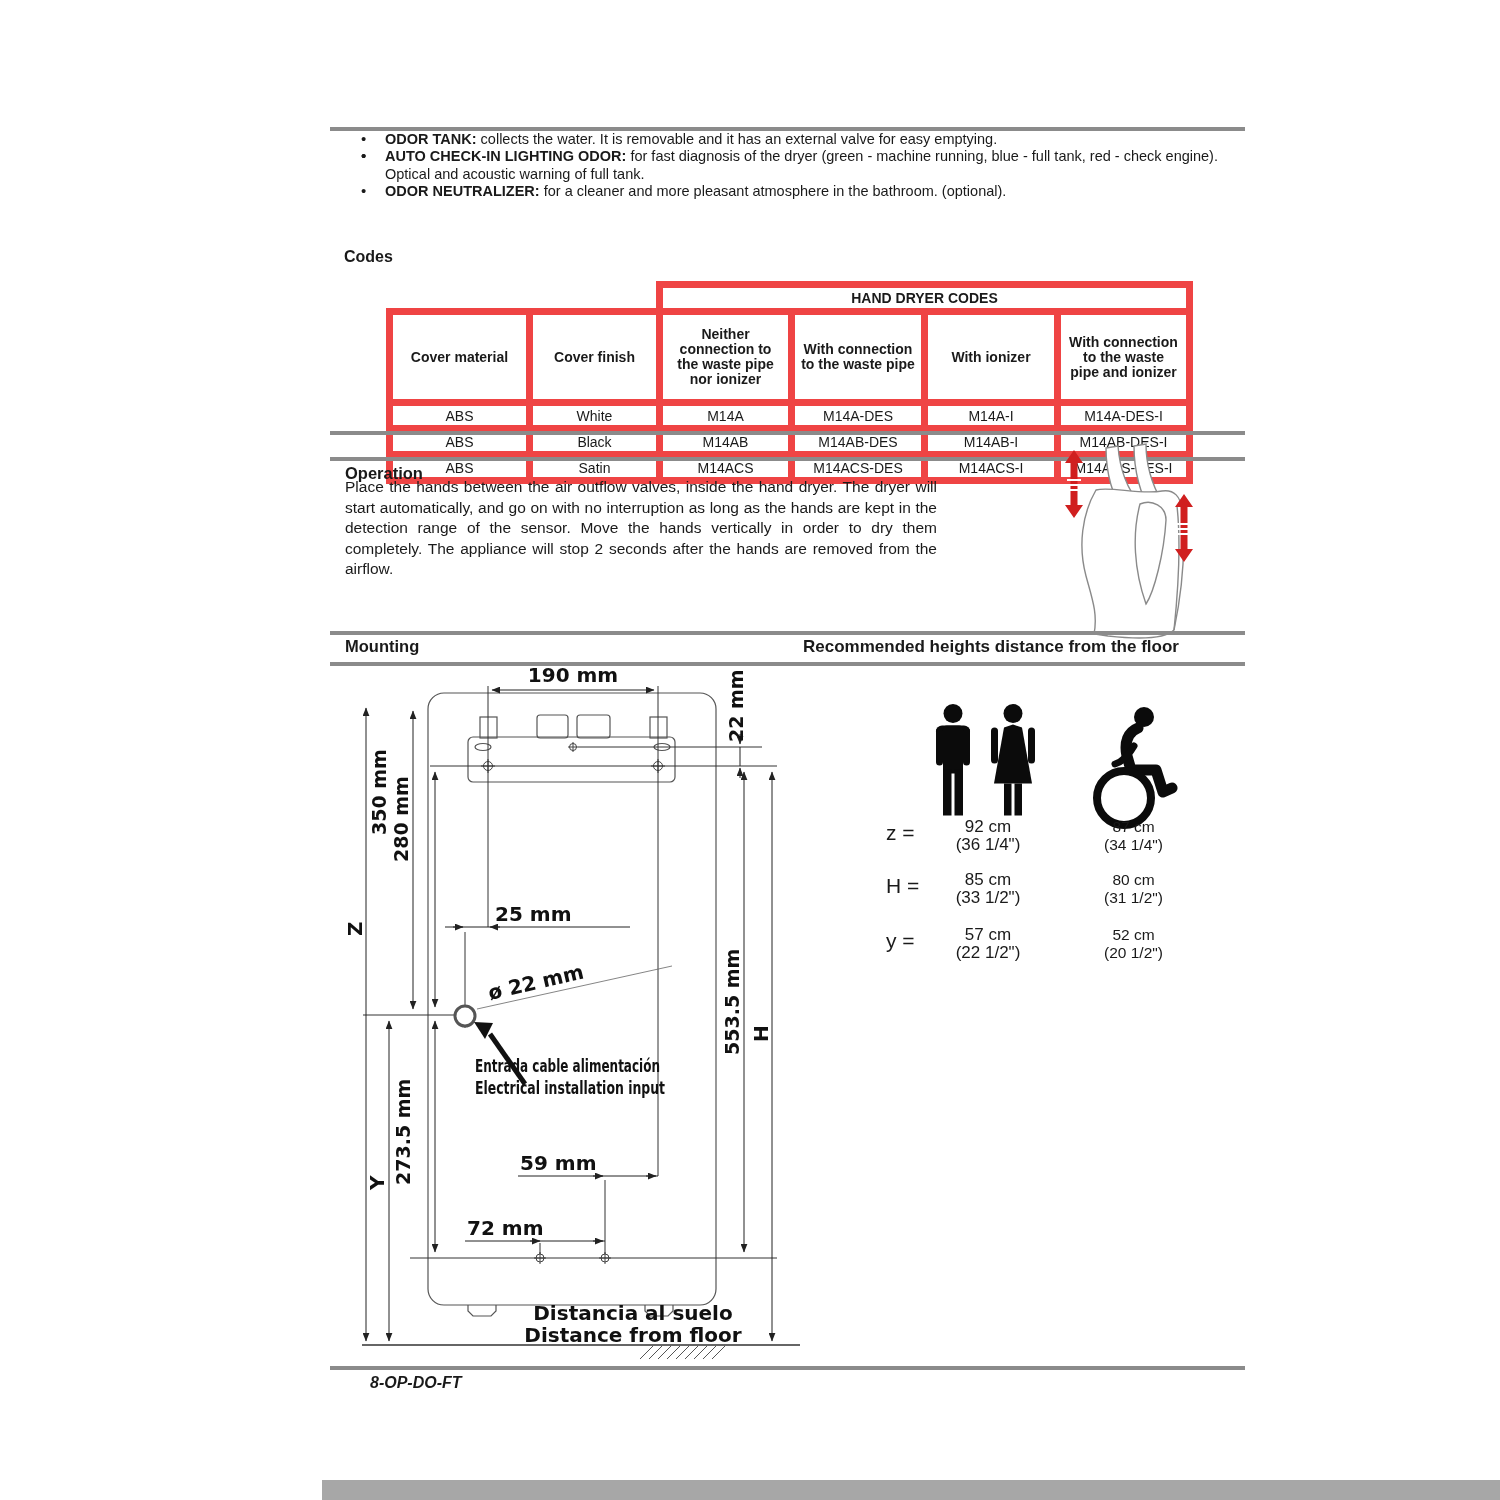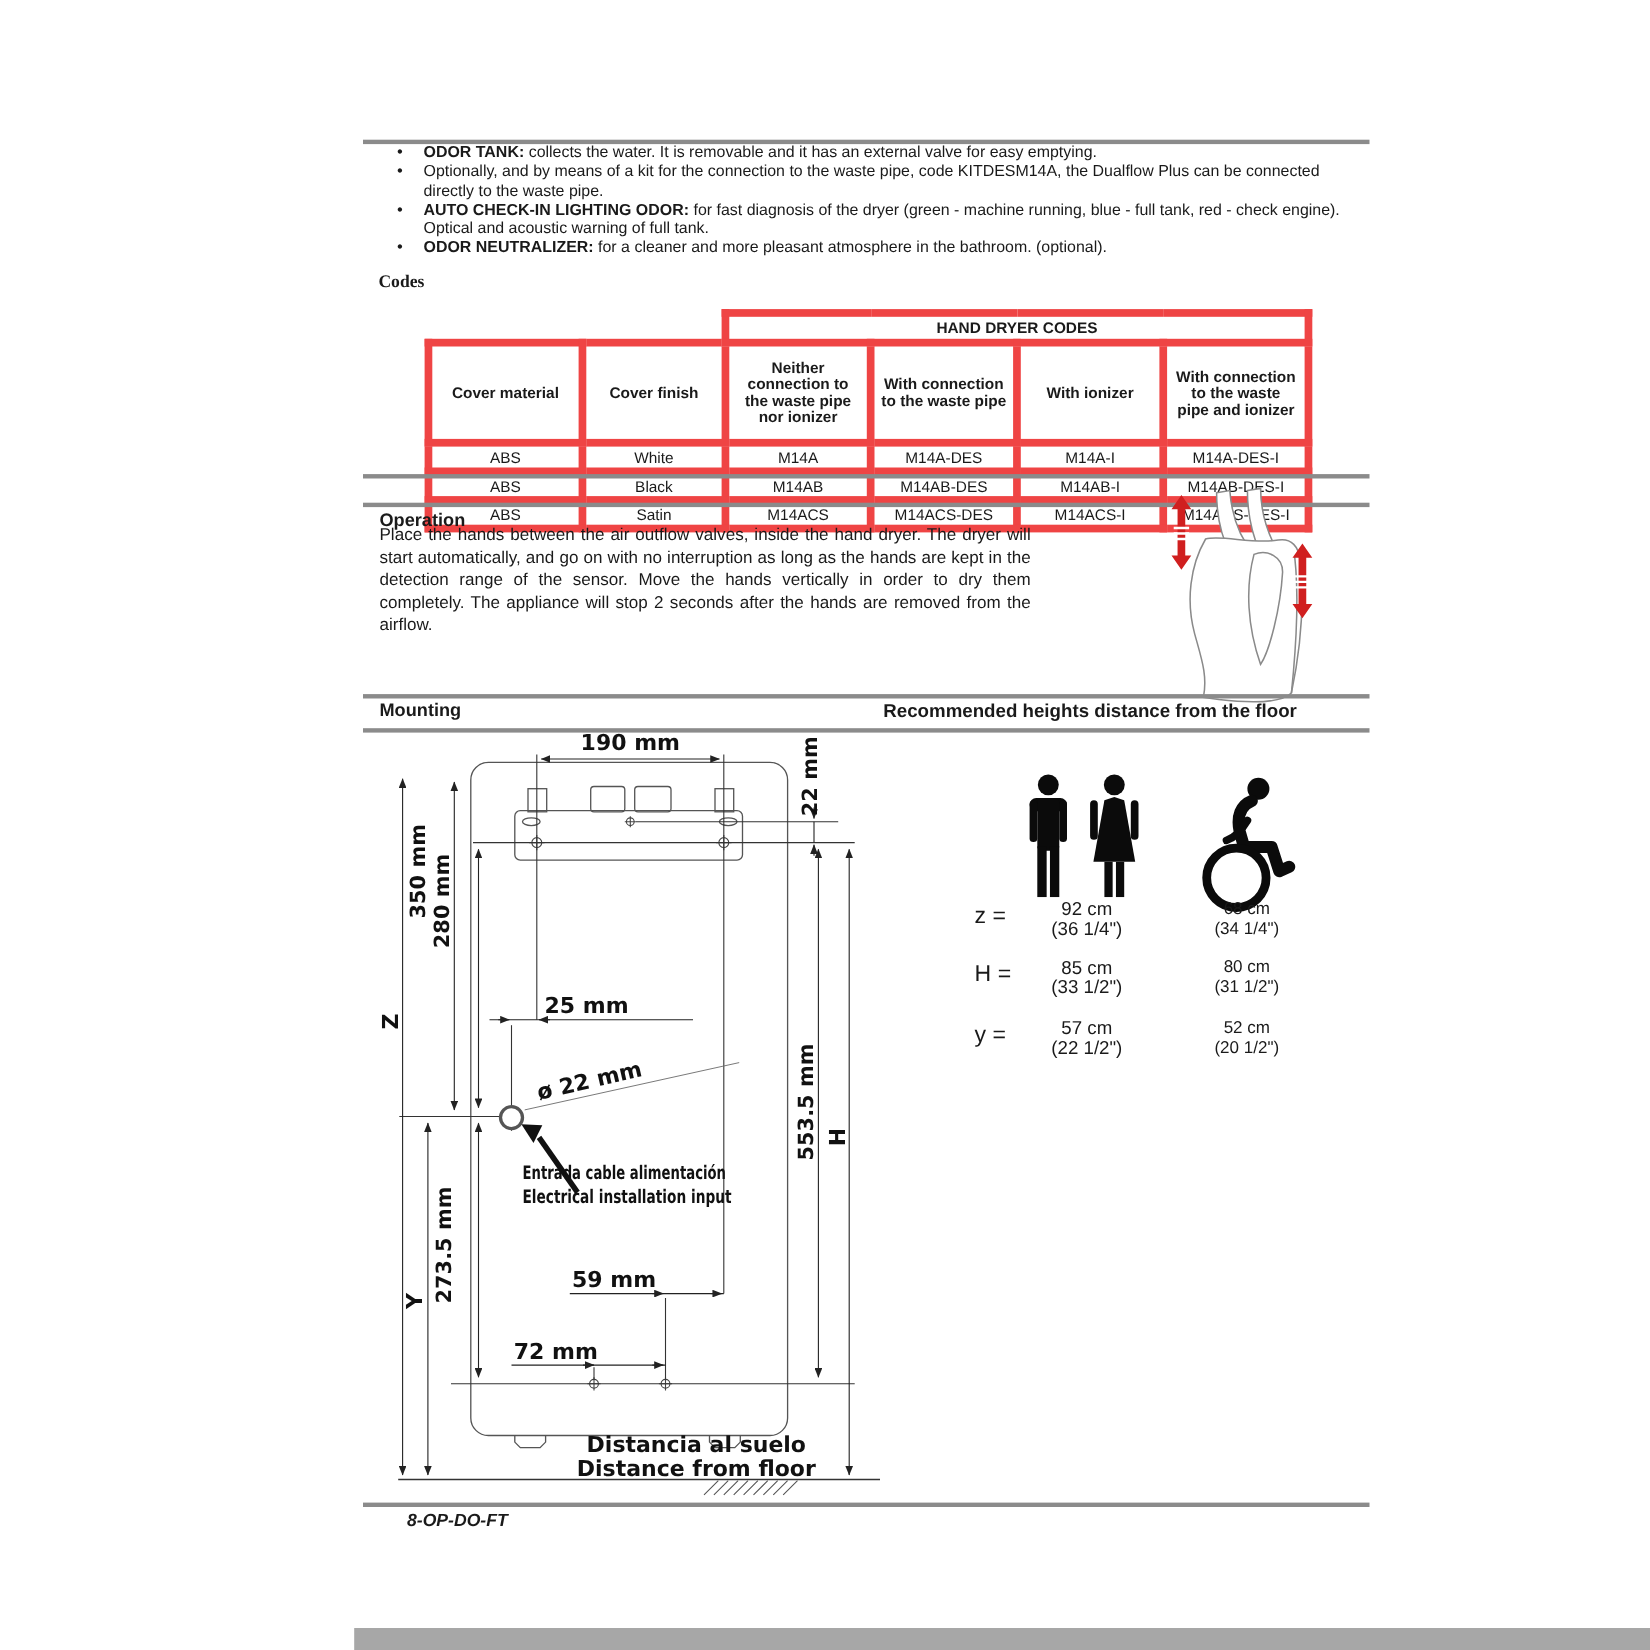--- a/index.html
+++ b/index.html
@@ -5,21 +5,21 @@
   html,body{margin:0;padding:0;background:#ffffff;}
   .page{position:relative;width:1500px;height:1500px;background:#fff;overflow:hidden;
         font-family:"Liberation Sans",sans-serif;color:#1a1a1a;}
   .rule{position:absolute;height:4px;background:#8b8b8b;}
   
   .features{position:absolute;left:352px;top:131px;width:893px;font-size:14.5px;line-height:17.3px;}
   .feature{position:relative;padding-left:33px;}
   .feature .dot{position:absolute;left:9px;top:-1px;font-size:15px;}
   .feature b{font-weight:bold;}
   
-  .codes-heading{position:absolute;left:344px;top:248px;font-size:16px;font-weight:bold;font-family:Liberation Serif, serif;}
+  .codes-heading{position:absolute;left:344px;top:248px;font-size:16px;font-weight:bold;}
   table.codes{position:absolute;left:386px;top:281px;border-collapse:collapse;table-layout:fixed;
               font-size:14px;text-align:center;}
   table.codes th,table.codes td{border:7px solid #ef4444;padding:0 3px;}
   table.codes .corner{border:none;}
   table.codes .grp{height:20px;font-weight:bold;}
   table.codes th{font-weight:bold;line-height:15px;padding:12px 6px;}
   table.codes td{height:19px;line-height:16px;font-weight:normal;}
   
   .sec-heading{position:absolute;font-size:16.5px;font-weight:bold;}
   .op-par{position:absolute;left:345px;top:477px;width:592px;font-size:15.5px;line-height:20.5px;
@@ -37,21 +37,21 @@
 </style>
 </head>
 <body>
 
 <div class="page">
 
   <div class="rule" style="left:330px;top:127px;width:915px;"></div>
 
   <div class="features">
     <div class="feature"><span class="dot">•</span><b>ODOR TANK: </b><span>collects the water. It is removable and it has an external valve for easy emptying.</span></div>
-    <div class="feature"><span class="dot">•</span><b></b><span>Optionally, and by means of a kit for the connection to the waste pipe, code KITDESM14A, the Dualflow Plus can be connected directly to the waste pipe.</span></div>
+    <div class="feature"><span class="dot">•</span><b></b></div>
     <div class="feature"><span class="dot">•</span><b>AUTO CHECK-IN LIGHTING ODOR: </b><span>for fast diagnosis of the dryer (green - machine running, blue - full tank, red - check engine). Optical and acoustic warning of full tank.</span></div>
     <div class="feature"><span class="dot">•</span><b>ODOR NEUTRALIZER: </b><span>for a cleaner and more pleasant atmosphere in the bathroom. (optional).</span></div>
   </div>
 
   <div class="codes-heading">Codes</div>
 
   <table class="codes">
     <colgroup>
         <col style="width:140px">
         <col style="width:130px">
@@ -253,21 +253,21 @@
     <circle cx="42" cy="92" r="27" stroke="#0b0b0b" stroke-width="8" fill="none"></circle>
   </svg>
 
   <div class="hrow" style="top:818px;">
     <span class="hvar">z =</span>
     <div class="hcol1">
       <div>92 cm</div>
       <div>(36 1/4")</div>
     </div>
     <div class="hcol2">
-      <div>68 cm</div>
+      <div>87 cm</div>
       <div>(34 1/4")</div>
     </div>
   </div>
   <div class="hrow" style="top:871px;">
     <span class="hvar">H =</span>
     <div class="hcol1">
       <div>85 cm</div>
       <div>(33 1/2")</div>
     </div>
     <div class="hcol2">

